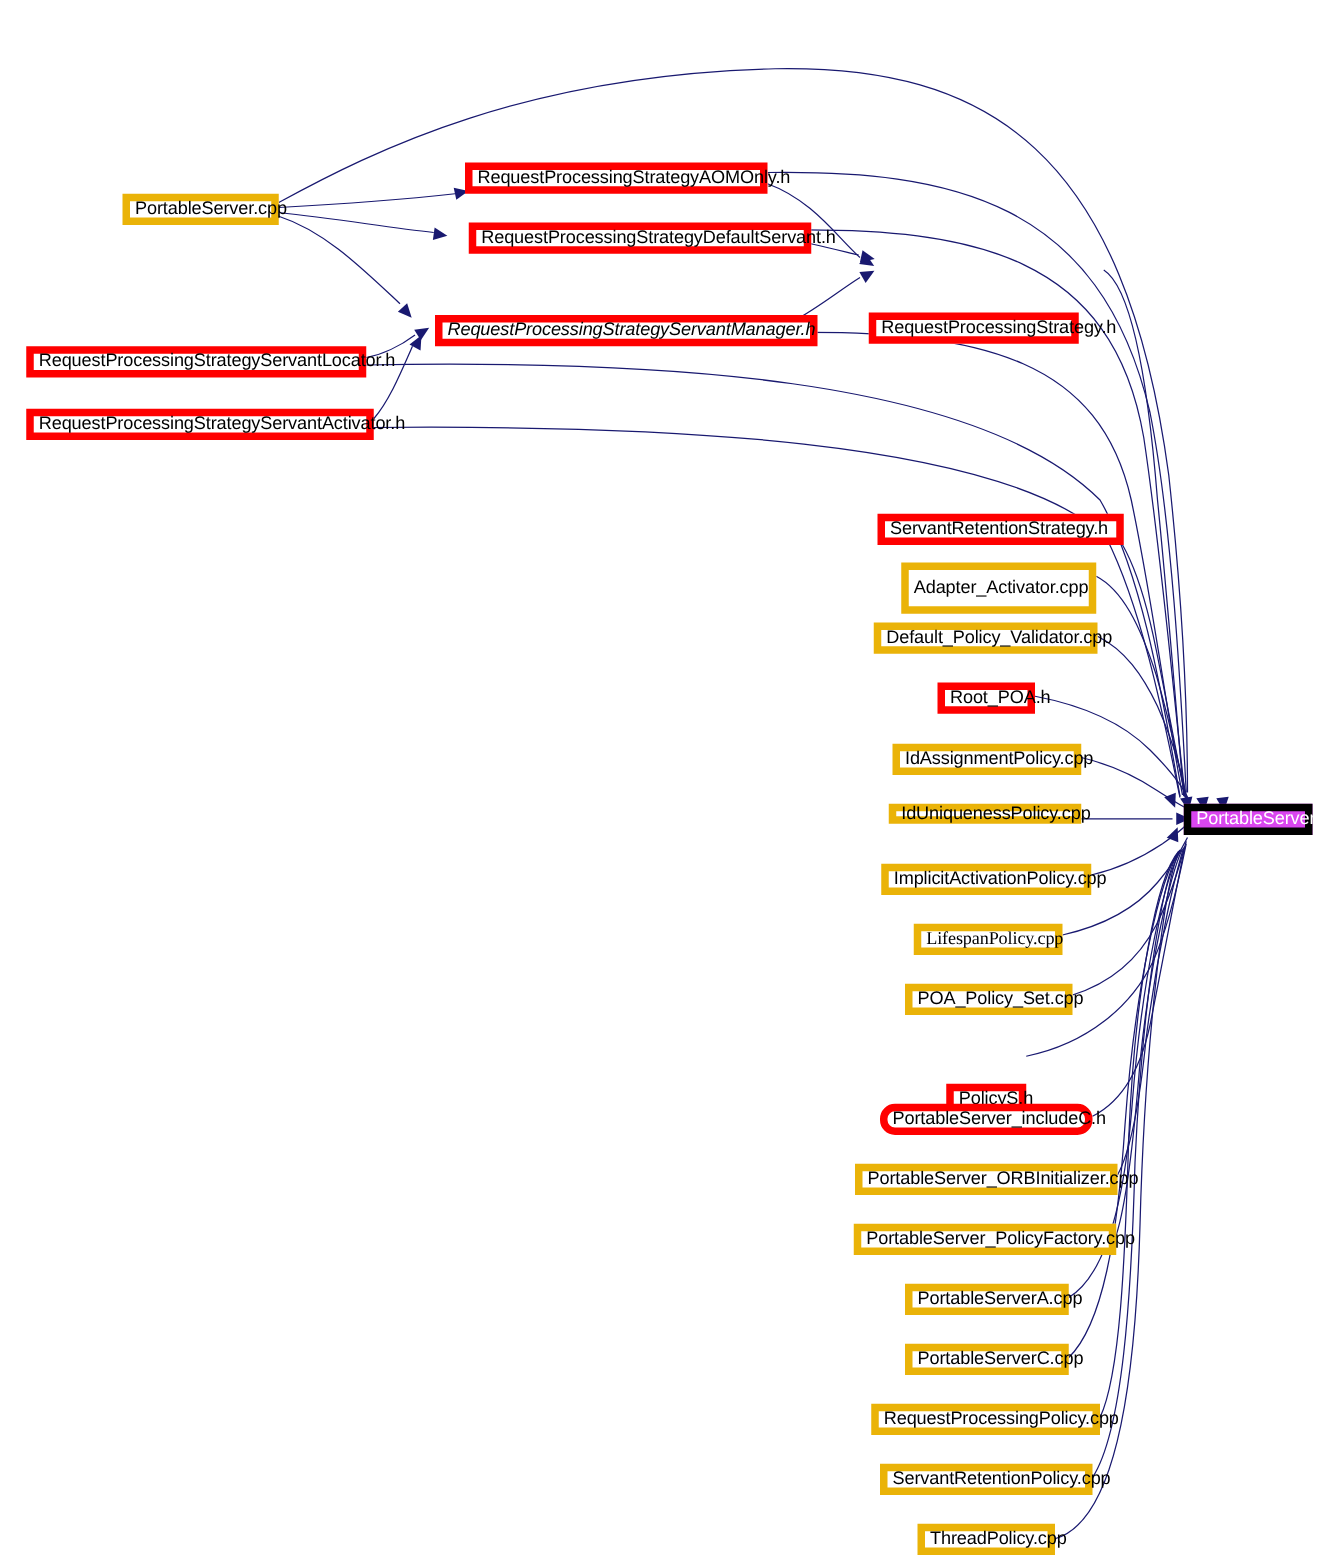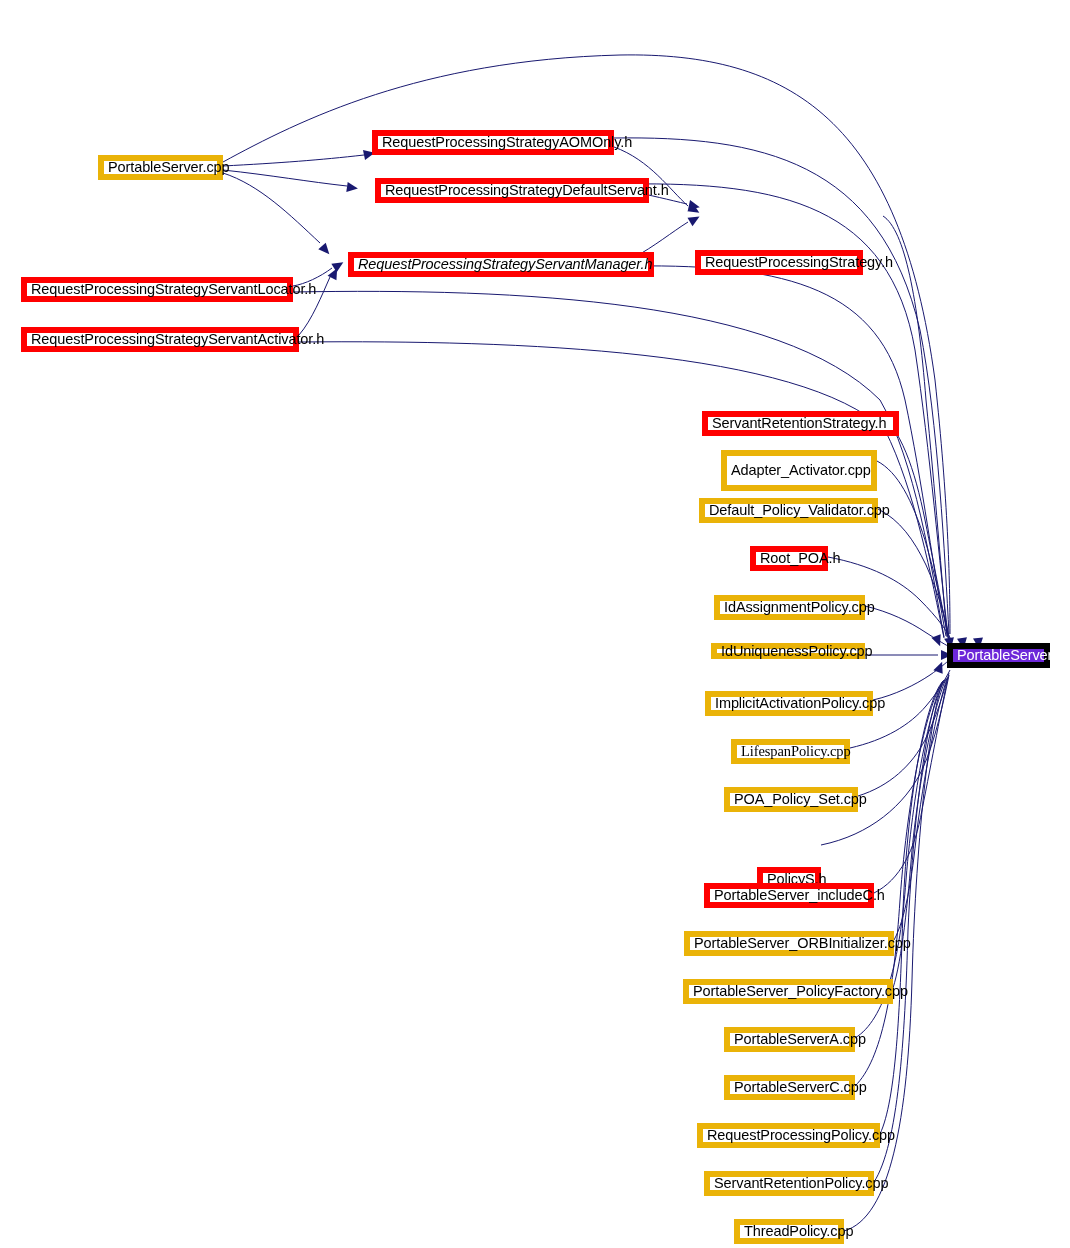--- a/index.html
+++ b/index.html
@@ -37,21 +37,21 @@
     display: flex;
     align-items: center;
     justify-content: flex-start;
     white-space: nowrap;
     letter-spacing: -0.1px;
   }
   .node.red {
     border-color: #ff0000;
   }
   .node.target {
-    background: #6d28d9;
+    background: #d946ef;
     border-color: #000000;
     color: #ffffff;
   }
   .node-label {
     display: block;
     padding: 0 4px;
   }
 </style>
 </head>
 <body>
@@ -151,21 +151,21 @@
       </div>
       <div class="node" style="left: 731px; top: 739px; width: 119px; height: 25px; font-family: Liberation Serif, serif;">
         <span class="node-label">LifespanPolicy.cpp</span>
       </div>
       <div class="node" style="left: 724px; top: 787px; width: 134px; height: 25px;">
         <span class="node-label">POA_Policy_Set.cpp</span>
       </div>
       <div class="node red" style="left: 757px; top: 867px; width: 64px; height: 25px; text-decoration: underline;">
         <span class="node-label">PolicyS.h</span>
       </div>
-      <div class="node red" style="left: 704px; top: 883px; width: 170px; height: 25px;">
+      <div class="node red" style="left: 704px; top: 883px; width: 170px; height: 25px; border-radius: 12px;">
         <span class="node-label">PortableServer_includeC.h</span>
       </div>
       <div class="node" style="left: 684px; top: 931px; width: 210px; height: 25px;">
         <span class="node-label">PortableServer_ORBInitializer.cpp</span>
       </div>
       <div class="node" style="left: 683px; top: 979px; width: 210px; height: 25px;">
         <span class="node-label">PortableServer_PolicyFactory.cpp</span>
       </div>
       <div class="node" style="left: 724px; top: 1027px; width: 131px; height: 25px;">
         <span class="node-label">PortableServerA.cpp</span>

